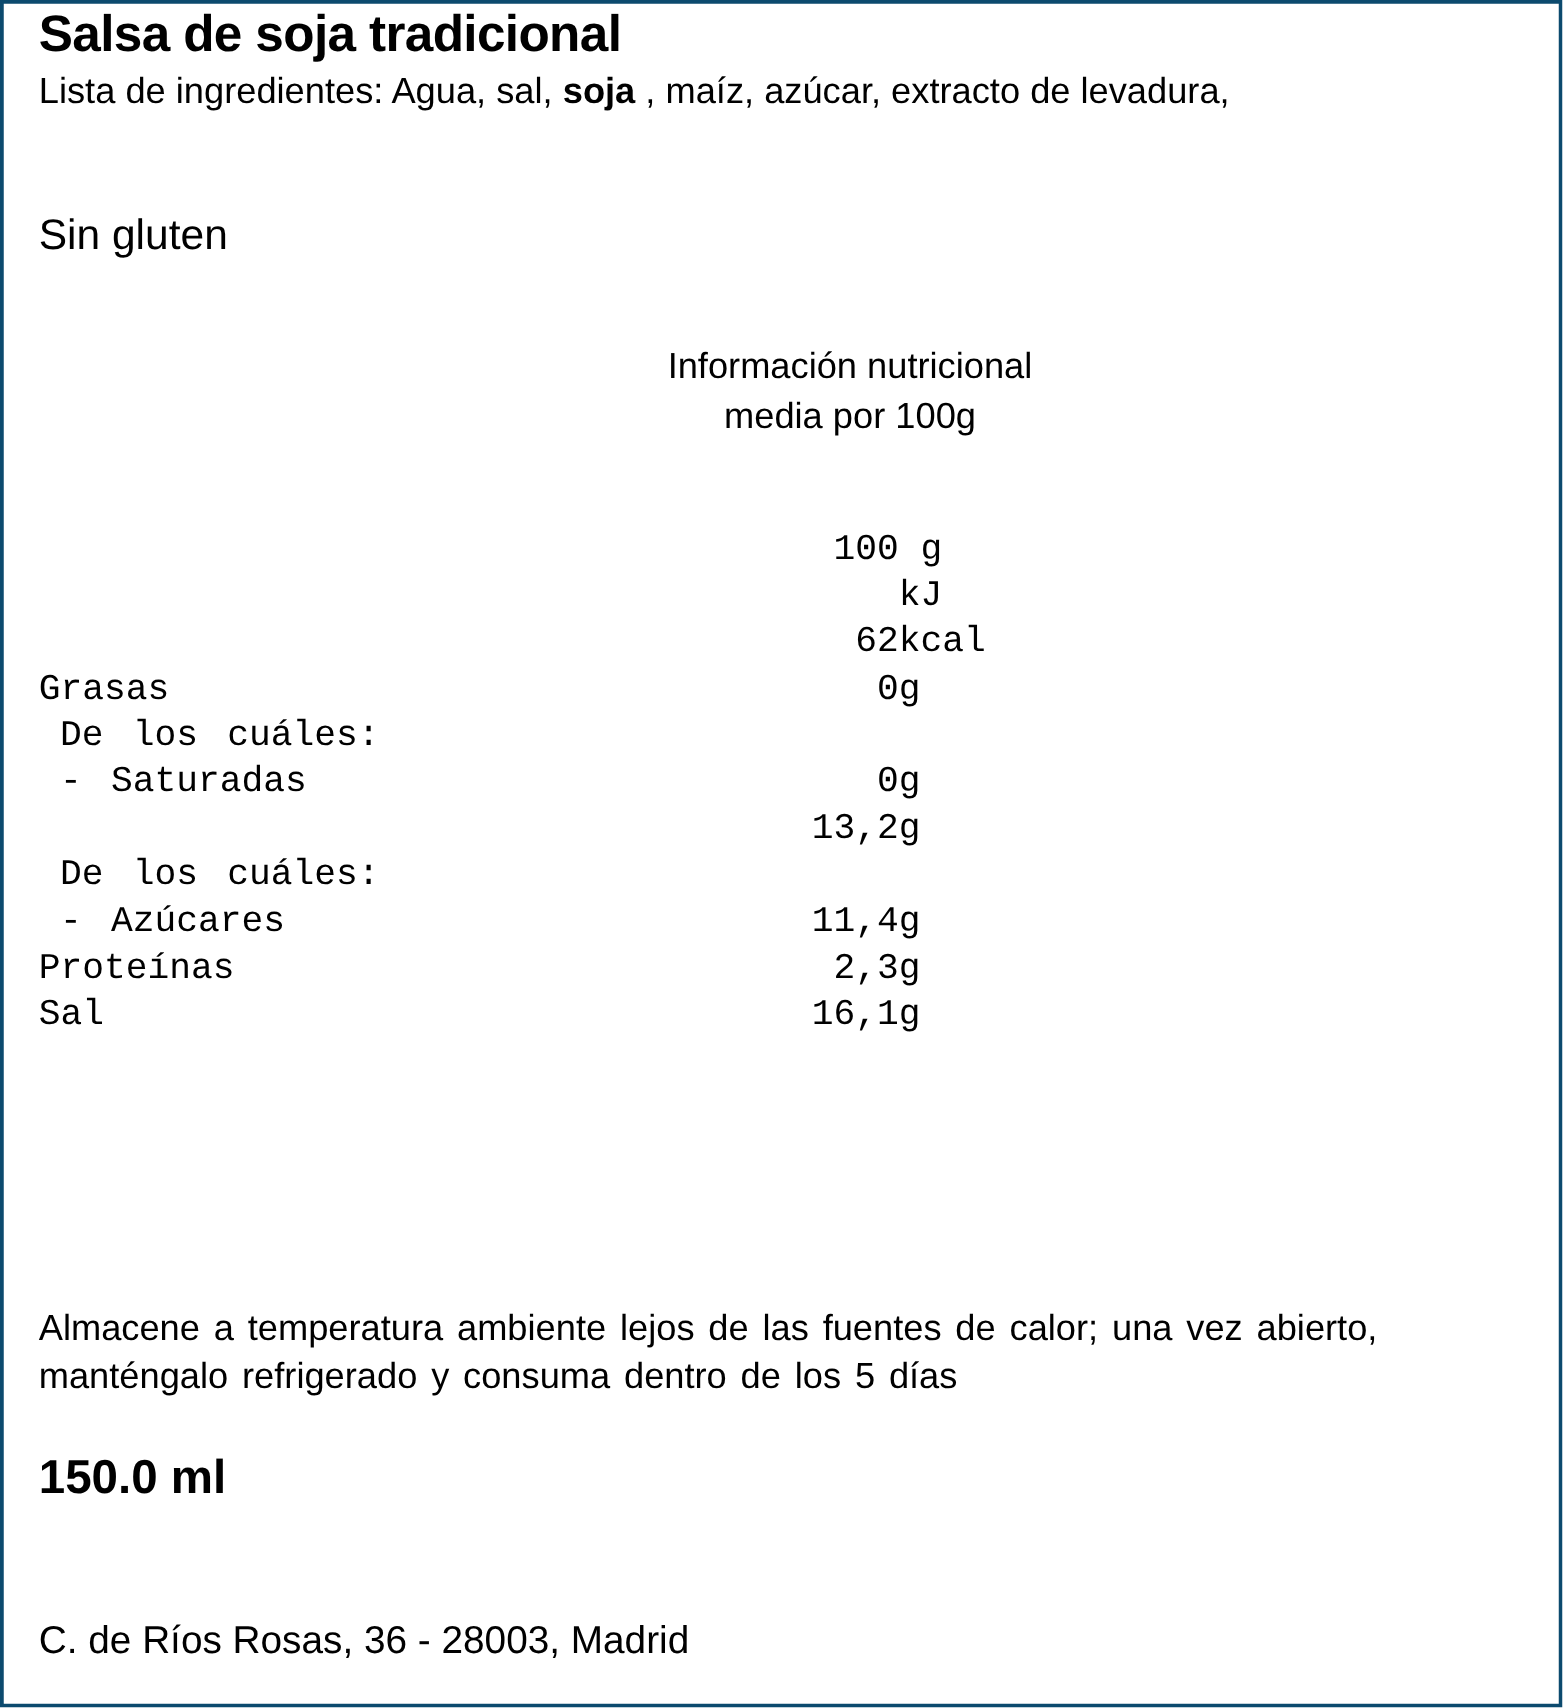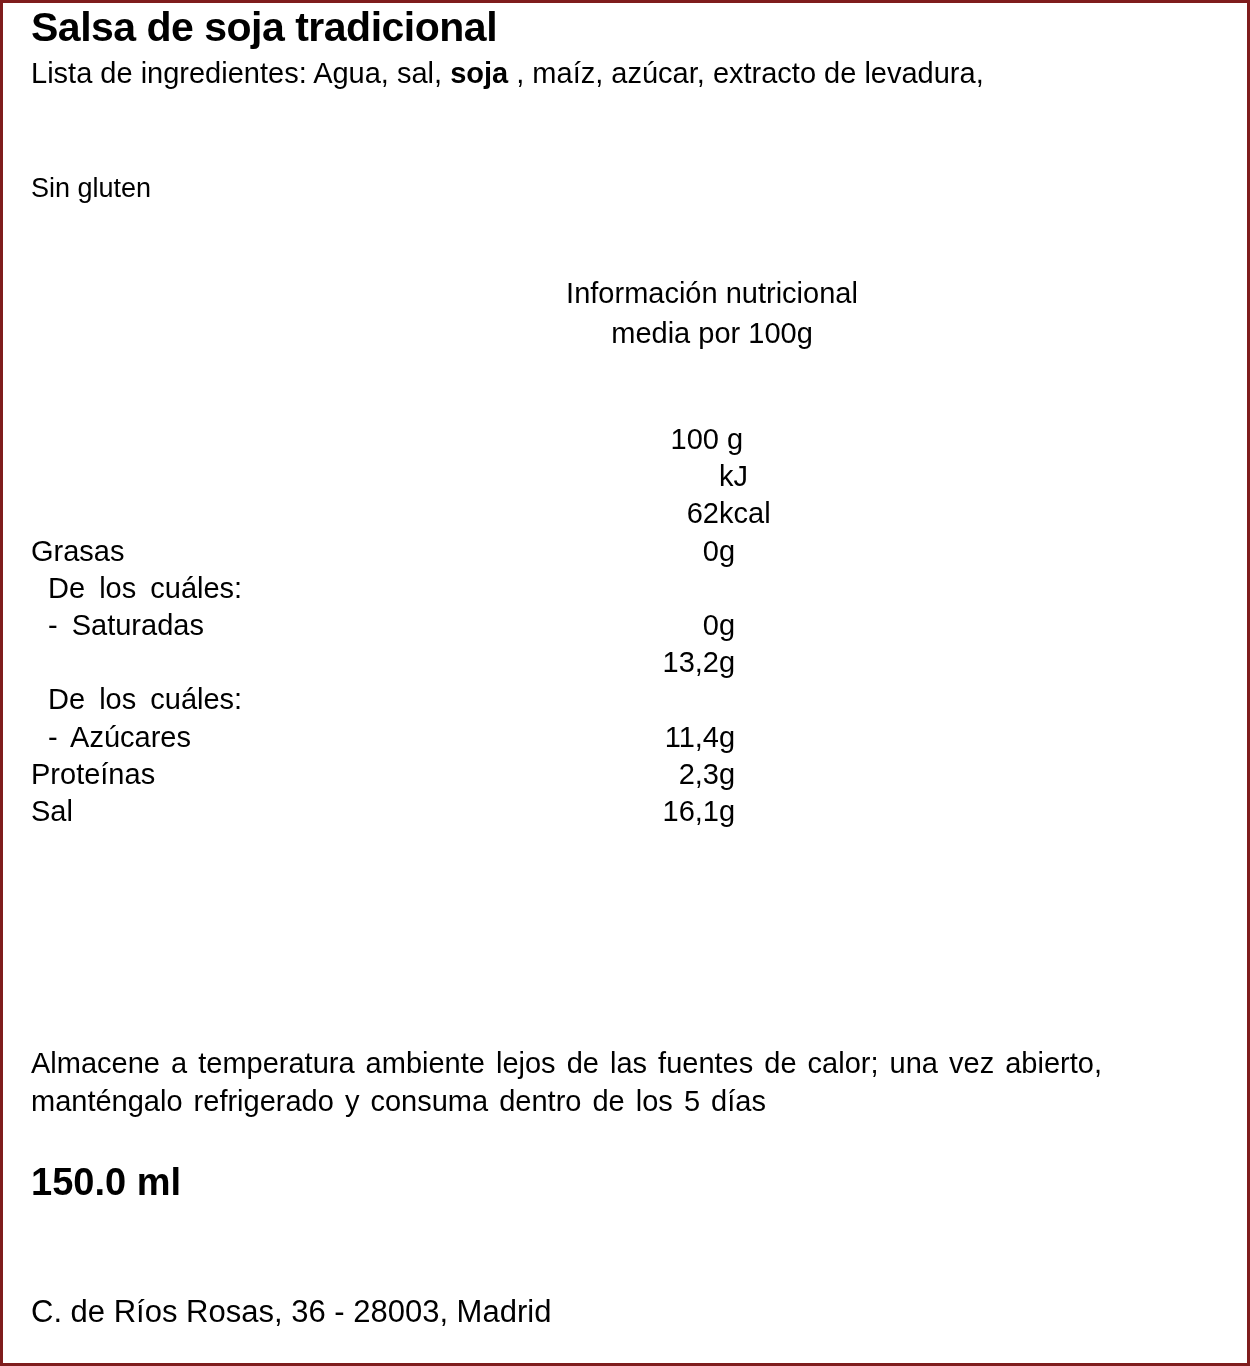--- a/index.html
+++ b/index.html
@@ -1,21 +1,21 @@
 <!DOCTYPE html>
 <html><head>
 <meta charset="utf-8">
 <style>
   html, body { margin: 0; padding: 0; background: #ffffff; }
   .page {
     position: relative;
     width: 1250px;
     height: 1366px;
     box-sizing: border-box;
-    border: 3px solid #7f1d1d;
+    border: 3px solid #0c4a6e;
     background: #ffffff;
     font-family: "Liberation Sans", "DejaVu Sans", sans-serif;
     color: #000000;
     overflow: hidden;
   }
   .abs { position: absolute; left: 28px; }
 
   .title {
     top: 2px;
     font-size: 41px;
@@ -27,39 +27,40 @@
   .ingredients {
     top: 51px;
     font-size: 29px;
     line-height: 38px;
     white-space: pre;
   }
   .ingredients .bold { font-weight: bold; }
 
   .gluten {
     top: 166px;
-    font-size: 27px;
+    font-size: 34px;
     line-height: 38px;
     text-align: center;
   }
 
   .nutri-header {
     position: absolute;
-    left: 364px;
+    left: 332px;
     width: 690px;
     top: 270px;
     text-align: center;
     font-size: 29px;
     line-height: 40px;
   }
 
   .nutri-table {
     top: 420px;
     width: 1190px;
     font-size: 29px;
+    font-family: Liberation Mono, monospace;
   }
   .nrow { position: relative; height: 37.2px; }
   .nlabel {
     position: absolute;
     left: 0;
     white-space: pre;
     word-spacing: 6px;
   }
   .nrow.sub .nlabel { left: 17px; }
   .nnum {

